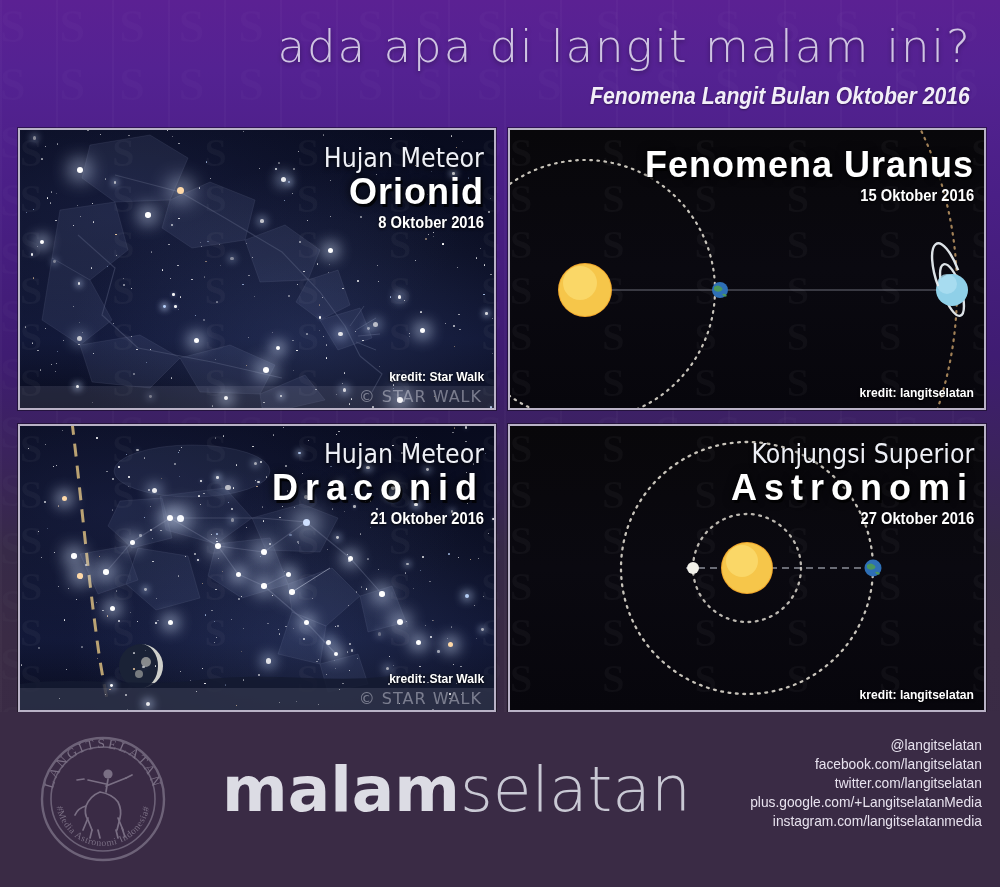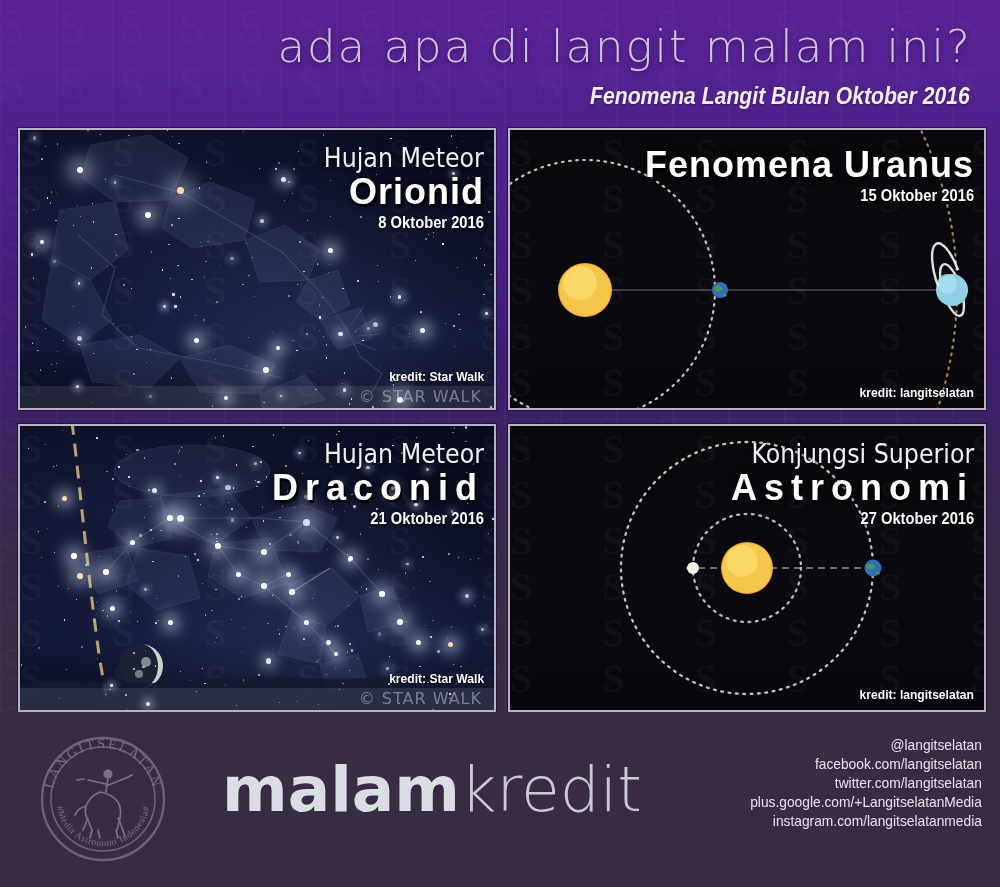--- a/index.html
+++ b/index.html
@@ -882,21 +882,21 @@
         <path d="M70,45 L68,58 M68,50 L50,46 M68,52 L88,44"></path>
         <path d="M46,45 l-7,1 M88,44 l6,-3"></path>
         <path d="M62,58 q-10,4 -14,14 q-2,8 2,14 l4,10 M62,58 q12,2 18,10 q4,8 2,16 l-3,12"></path>
         <path d="M50,84 l-5,12 M80,84 l5,12"></path>
         <path d="M48,72 q-8,2 -11,9"></path>
         <path d="M54,96 l-2,8 M60,96 l2,8 M78,96 l2,8 M84,94 l3,9"></path>
       </g>
     </svg>
 
     <div id="brand">
-      <span class="b1">malam</span><span class="b2">kredit</span>
+      <span class="b1">malam</span><span class="b2">selatan</span>
     </div>
 
     <div id="kontak">
       <div class="kline">@langitselatan</div>
       <div class="kline">facebook.com/langitselatan</div>
       <div class="kline">twitter.com/langitselatan</div>
       <div class="kline">plus.google.com/+LangitselatanMedia</div>
       <div class="kline">instagram.com/langitselatanmedia</div>
     </div>
   </div>

